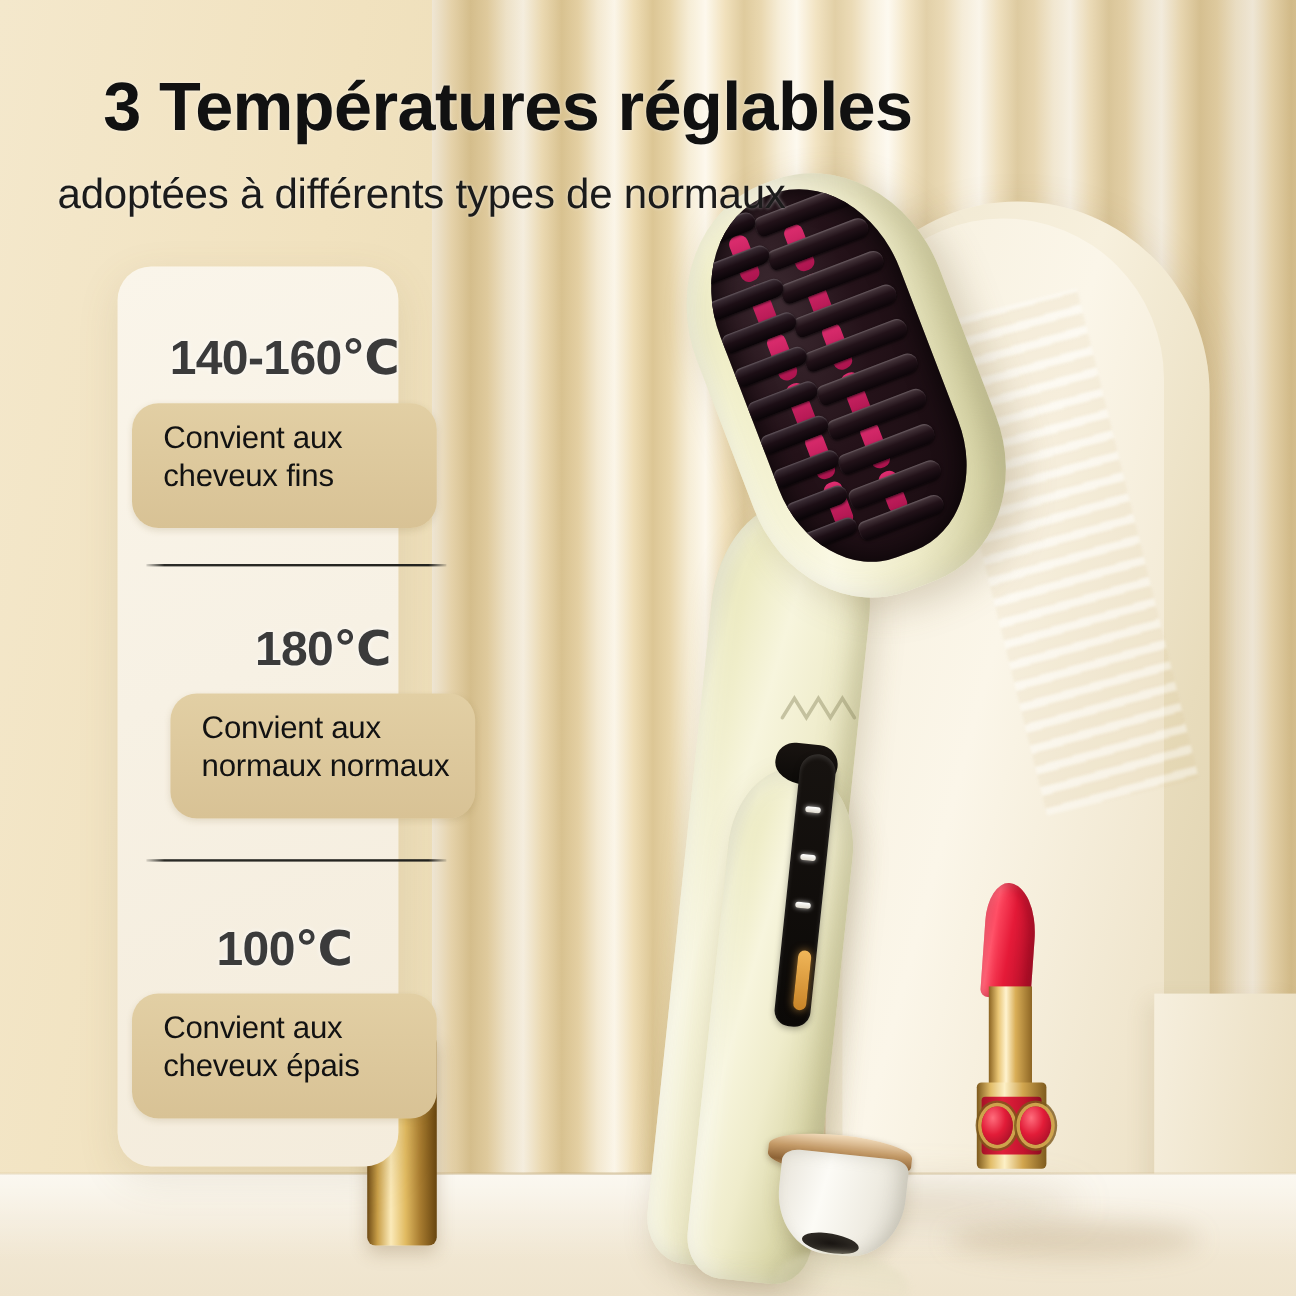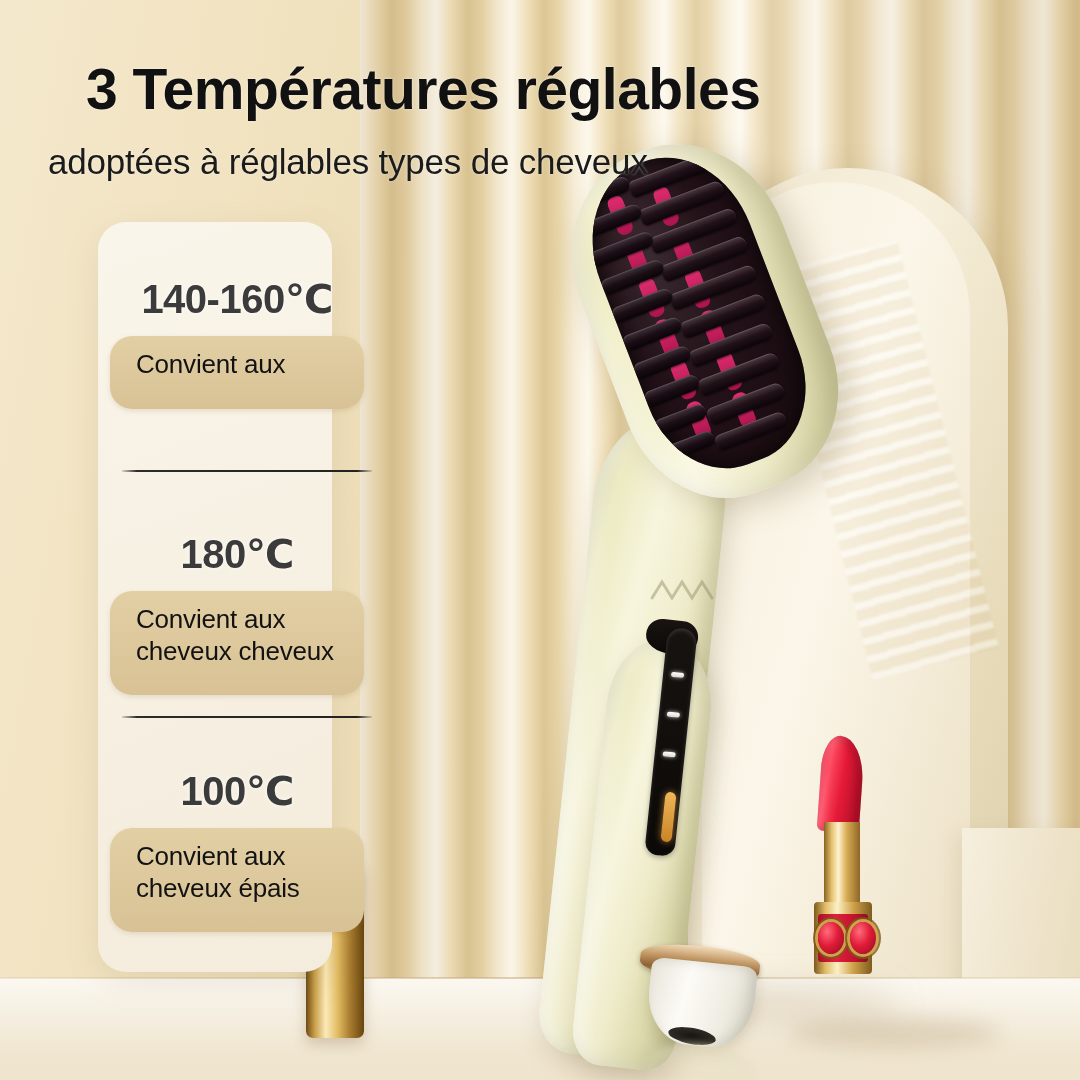--- a/index.html
+++ b/index.html
@@ -273,38 +273,39 @@
     <div class="lip-sleeve"></div>
     <div class="lip-band"></div>
     <div class="lip-enamel"></div>
     <div class="lip-gem" style="left:12px;"></div>
     <div class="lip-gem" style="left:44px;"></div>
     <div class="lip-tube"></div>
   </div>
   <div class="lip-cap"></div>
 
   <div class="headline">3 Températures réglables</div>
-  <div class="subhead">adoptées à réglables types de cheveux</div>
+  <div class="subhead">adoptées à différents types de normaux</div>
 
   <div class="card">
 
     <div class="tblock" style="top:54px;">
       <div class="temp">140-160℃</div>
       <div class="pill">
         <span>Convient aux</span>
+        <span>cheveux fins</span>
       </div>
     </div>
 
     <div class="divider" style="top:248px;"></div>
 
-    <div class="tblock" style="top:309px;">
+    <div class="tblock" style="top:296px;margin-left:32px;">
       <div class="temp">180℃</div>
       <div class="pill">
         <span>Convient aux</span>
-        <span>cheveux cheveux</span>
+        <span>normaux normaux</span>
       </div>
     </div>
 
     <div class="divider" style="top:494px;"></div>
 
     <div class="tblock" style="top:546px;">
       <div class="temp">100℃</div>
       <div class="pill">
         <span>Convient aux</span>
         <span>cheveux épais</span>

